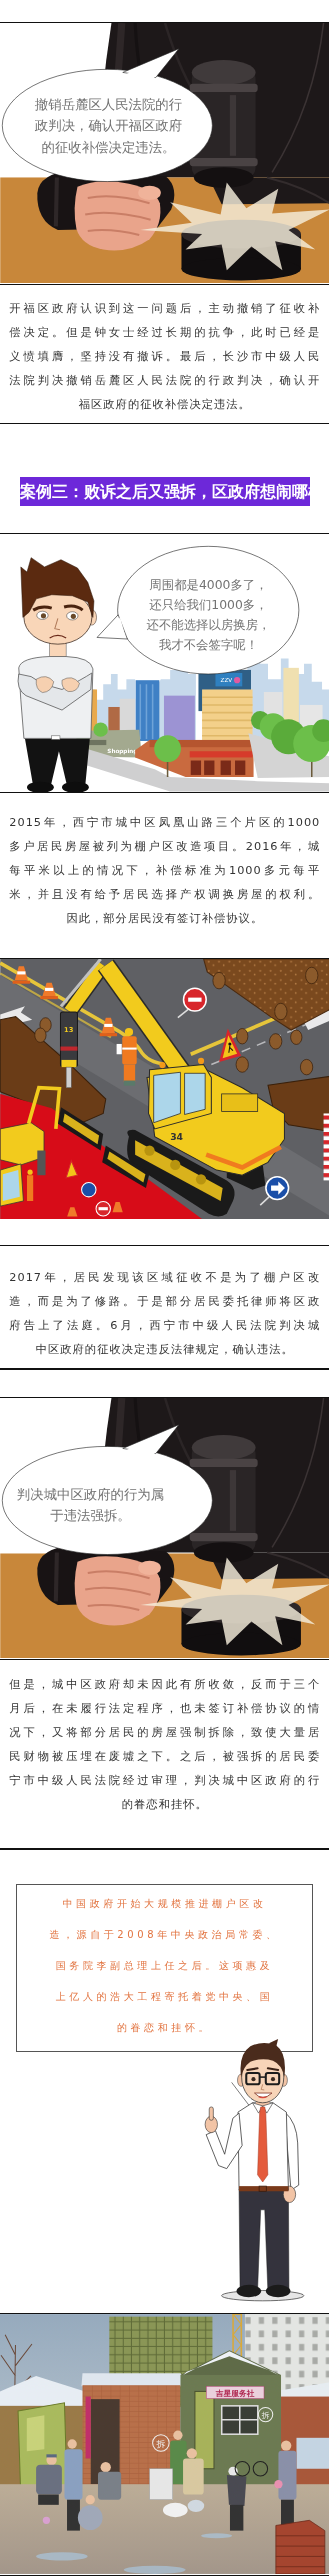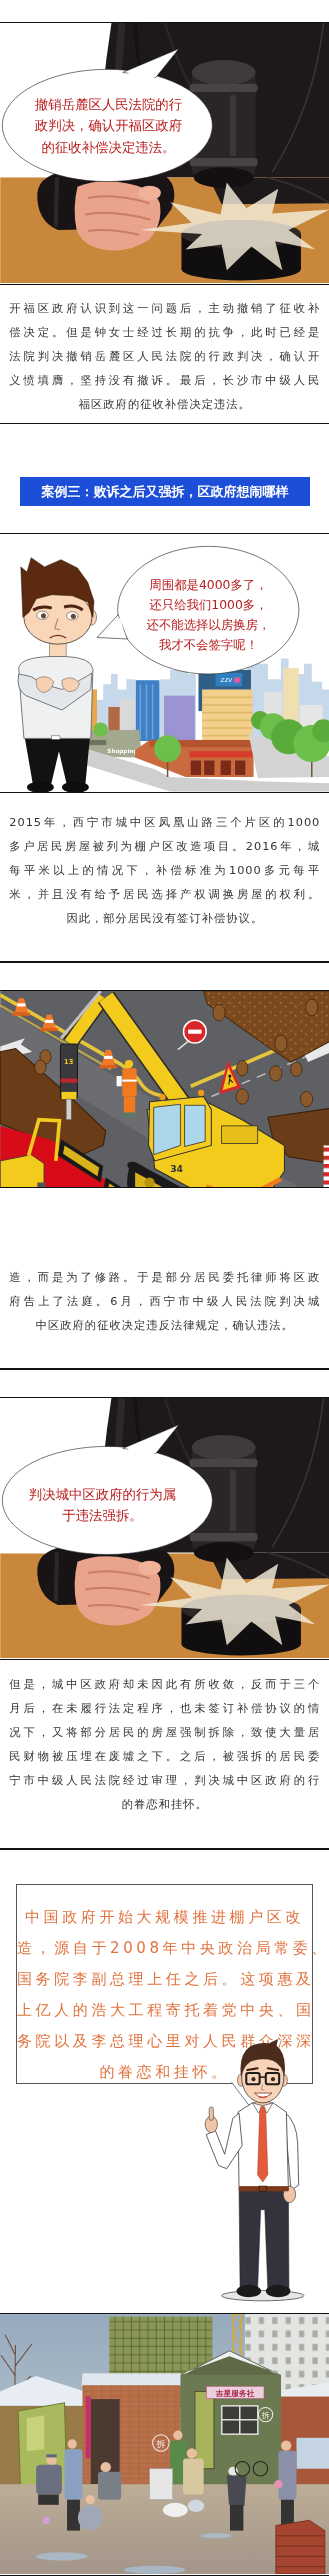--- a/index.html
+++ b/index.html
@@ -7,25 +7,25 @@
 body{width:330px;height:3664px;font-family:"DejaVu Sans",sans-serif;}
 #page{position:relative;width:330px;height:3664px;overflow:hidden;background:#ffffff}
 .panel{position:absolute;left:0;width:330px;overflow:hidden;background:#ffffff}
 .bt{border-top:1.5px solid #111111}
 .bb{border-bottom:1.5px solid #111111}
 .panel svg{position:absolute;left:0;top:0;display:block}
 .rule{position:absolute;left:0;width:330px;height:1.5px;background:#111111}
 .para{position:absolute;left:9.3px;width:311px;font-size:11.3px;line-height:24px;color:#333333;letter-spacing:1px}
 .para .ln{height:24px;text-align:justify;text-align-last:justify;overflow:visible}
 .para .last{text-align:left;text-align-last:center}
-.bubble-text{position:absolute;text-align:center;color:#b91c1c;white-space:nowrap}
-.banner{position:absolute;left:20px;top:53px;width:290px;height:29px;background:#1d4ed8;color:#ffffff;font-weight:bold;font-size:13px;line-height:29px;text-align:center;white-space:nowrap}
+.bubble-text{position:absolute;text-align:center;color:#737373;white-space:nowrap}
+.banner{position:absolute;left:20px;top:53px;width:290px;height:29px;background:#6d28d9;color:#ffffff;font-weight:bold;font-size:16px;line-height:29px;text-align:center;white-space:nowrap}
 .callout{position:absolute;background:#ffffff;color:#e2733f;text-align:center;white-space:nowrap}
 .callout .cl{overflow:visible}
-#box1{left:16px;top:1884px;width:297px;height:200px;border:0.8px solid #555555;padding-top:17px;font-size:15px;letter-spacing:3.6px;line-height:31px}
+#box1{left:16px;top:1884px;width:297px;height:168px;border:0.8px solid #555555;padding-top:3px;font-size:10px;letter-spacing:3.6px;line-height:31px}
 .figure{position:absolute;display:block;overflow:visible}
 </style>
 </head>
 <body>
 
 <div id="page">
 
   <section class="panel bt bb" style="top:21.6px;height:263px">
     <svg viewBox="0 0 640 505" width="330" height="260">
       <rect width="640" height="505" fill="#ffffff"></rect>
@@ -71,22 +71,22 @@
     <div class="bubble-text" style="left:26px;top:71px;width:165px;font-size:13.4px;line-height:21.6px">
       <div>撤销岳麓区人民法院的行</div>
       <div>政判决，确认开福区政府</div>
       <div>的征收补偿决定违法。</div>
     </div>
   </section>
 
   <div class="para" style="top:297px">
     <div class="ln">开福区政府认识到这一问题后，主动撤销了征收补</div>
     <div class="ln">偿决定。但是钟女士经过长期的抗争，此时已经是</div>
+    <div class="ln">义愤填膺，坚持没有撤诉。最后，长沙市中级人民</div>
     <div class="ln">法院判决撤销岳麓区人民法院的行政判决，确认开</div>
-    <div class="ln">义愤填膺，坚持没有撤诉。最后，长沙市中级人民</div>
     <div class="ln last">福区政府的征收补偿决定违法。</div>
   </div>
 
   <section class="panel bt bb" style="top:423px;height:111px">
     <div class="banner">案例三：败诉之后又强拆，区政府想闹哪样</div>
   </section>
 
   <section class="panel bb" style="top:535px;height:258px">
     <svg viewBox="0 0 640 503" width="330" height="259">
       <rect width="640" height="503" fill="#ffffff"></rect>
@@ -175,21 +175,21 @@
   <div class="para" style="top:811px">
     <div class="ln">2015年，西宁市城中区凤凰山路三个片区的1000</div>
     <div class="ln">多户居民房屋被列为棚户区改造项目。2016年，城</div>
     <div class="ln">每平米以上的情况下，补偿标准为1000多元每平</div>
     <div class="ln">米，并且没有给予居民选择产权调换房屋的权利。</div>
     <div class="ln last">因此，部分居民没有签订补偿协议。</div>
   </div>
 
   <div class="rule" style="top:961px"></div>
 
-  <section class="panel bt bb" style="top:990px;height:198px">
+  <section class="panel bt bb" style="top:958px;height:288px">
     <svg viewBox="0 0 640 505" width="330" height="260">
       <defs>
         <pattern id="dirtDots" width="20" height="18" patternUnits="userSpaceOnUse">
           <rect width="20" height="18" fill="#7a491e"></rect>
           <circle cx="5" cy="5" r="2" fill="#a8703c"></circle>
           <circle cx="14" cy="12" r="1.6" fill="#b88048"></circle>
         </pattern>
         <pattern id="barrier" width="12" height="16" patternUnits="userSpaceOnUse">
           <rect width="12" height="8" fill="#d8262b"></rect>
           <rect y="8" width="12" height="8" fill="#ffffff"></rect>
@@ -298,20 +298,21 @@
       <g>
         <line x1="522" y1="462" x2="505" y2="478" stroke="#dddddd" stroke-width="3"></line>
         <circle cx="538" cy="445" r="22" fill="#1b4fa8" stroke="#ffffff" stroke-width="3"></circle>
         <polygon points="526,440 540,440 540,432 553,445 540,458 540,450 526,450" fill="#ffffff"></polygon>
       </g>
       <rect x="628" y="300" width="12" height="130" fill="url(#barrier)"></rect>
     </svg>
   </section>
 
   <div class="para" style="top:1266px">
+    <div class="ln">2017年，居民发现该区域征收不是为了棚户区改</div>
     <div class="ln">造，而是为了修路。于是部分居民委托律师将区政</div>
     <div class="ln">府告上了法庭。6月，西宁市中级人民法院判决城</div>
     <div class="ln last">中区政府的征收决定违反法律规定，确认违法。</div>
   </div>
 
   <div class="rule" style="top:1368px"></div>
 
   <section class="panel bt bb" style="top:1397px;height:263px">
     <svg viewBox="0 0 640 505" width="330" height="260">
       <rect width="640" height="505" fill="#ffffff"></rect>
@@ -347,21 +348,21 @@
         <ellipse cx="468" cy="478" rx="116" ry="22" fill="#110e0f"></ellipse>
         <ellipse cx="468" cy="410" rx="116" ry="28" fill="#2d2728"></ellipse>
       </g>
       <polygon points="272,402 372,388 330,348 428,372 440,310 478,360 540,322 528,370 640,362 560,402 612,440 534,424 548,480 488,434 440,480 430,430 360,440 392,410" fill="#f5eedc" opacity="0.82"></polygon>
       <g>
         <ellipse cx="208" cy="199" rx="204" ry="105" fill="#ffffff" stroke="#222222" stroke-width="1.2"></ellipse>
         <polygon points="238,98 347,52 302,108" fill="#ffffff" stroke="#222222" stroke-width="1.2"></polygon>
         <polygon points="243,102 340,58 297,111" fill="#ffffff"></polygon>
       </g>
     </svg>
-    <div class="bubble-text" style="left:20px;top:87px;width:165px;font-size:13.4px;line-height:20.6px">
+    <div class="bubble-text" style="left:8px;top:87px;width:165px;font-size:13.4px;line-height:20.6px">
       <div>判决城中区政府的行为属</div>
       <div>于违法强拆。</div>
     </div>
   </section>
 
   <div class="para" style="top:1673px">
     <div class="ln">但是，城中区政府却未因此有所收敛，反而于三个</div>
     <div class="ln">月后，在未履行法定程序，也未签订补偿协议的情</div>
     <div class="ln">况下，又将部分居民的房屋强制拆除，致使大量居</div>
     <div class="ln">民财物被压埋在废墟之下。之后，被强拆的居民委</div>
@@ -369,21 +370,20 @@
     <div class="ln last">的眷恋和挂怀。</div>
   </div>
 
   <div class="rule" style="top:1848px"></div>
 
   <div class="callout" id="box1">
     <div class="cl">中国政府开始大规模推进棚户区改</div>
     <div class="cl">造，源自于2008年中央政治局常委、</div>
     <div class="cl">国务院李副总理上任之后。这项惠及</div>
     <div class="cl">上亿人的浩大工程寄托着党中央、国</div>
-    <div class="cl">务院以及李总理心里对人民群众深深</div>
     <div class="cl">的眷恋和挂怀。</div>
   </div>
   <svg class="figure" style="left:227px;top:2081px" width="36" height="29" viewBox="0 0 70 56">
     <polygon points="9,2 45,50 60,2" fill="#ffffff"></polygon>
     <line x1="9" y1="2.5" x2="45" y2="50" stroke="#555555" stroke-width="1.5"></line>
   </svg>
 
   <svg class="figure" style="left:201px;top:2040px" width="108" height="265" viewBox="0 0 210 515">
     <g>
       <ellipse cx="120" cy="497" rx="80" ry="10" fill="#e6e6e6" stroke="#444444" stroke-width="1.5"></ellipse>

